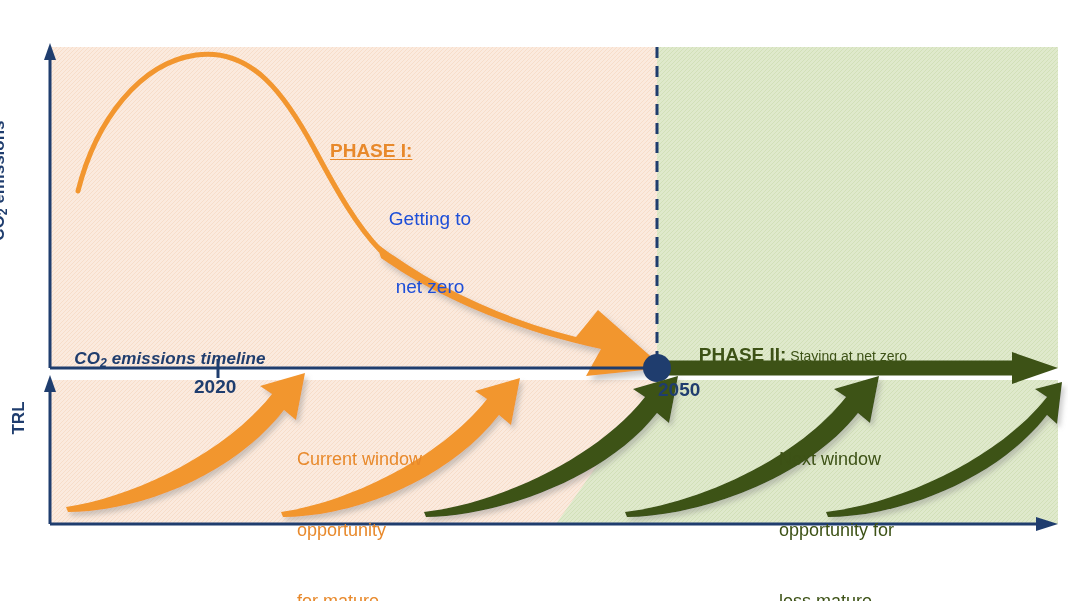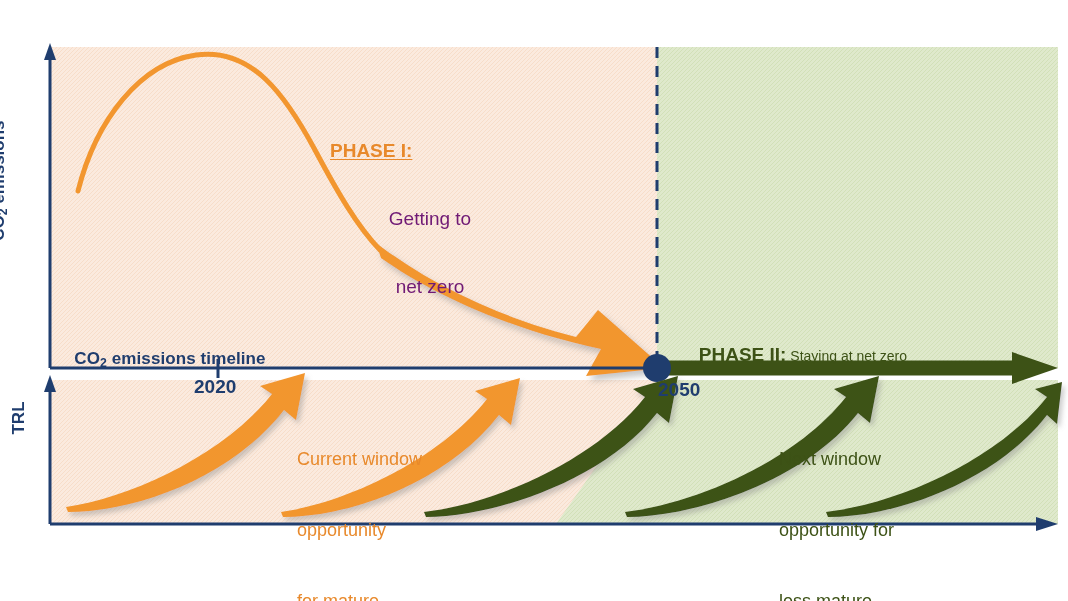--- a/index.html
+++ b/index.html
@@ -25,41 +25,42 @@
   .txt {
     position: absolute;
     white-space: pre;
     line-height: 1.22;
   }
   .axis-label {
     color: #1f3d6e;
     font-weight: bold;
     font-size: 17px;
     letter-spacing: .1px;
+    font-style: italic;
   }
   .axis-label-vert {
     color: #1f3d6e;
     font-weight: bold;
     font-size: 17px;
     transform-origin: 0 0;
   }
   .year-label {
     color: #1f3d6e;
     font-weight: bold;
     font-size: 19px;
   }
   .phase1-head {
     color: #e8892b;
     font-weight: bold;
     font-size: 19px;
     text-decoration: underline;
     text-underline-offset: 2px;
   }
   .phase1-body {
-    color: #701a75;
+    color: #1d4ed8;
     font-size: 19px;
     text-align: center;
   }
   .phase2-head {
     color: #3d5216;
     font-weight: bold;
     font-size: 19px;
     text-decoration: underline;
     text-underline-offset: 2px;
   }

